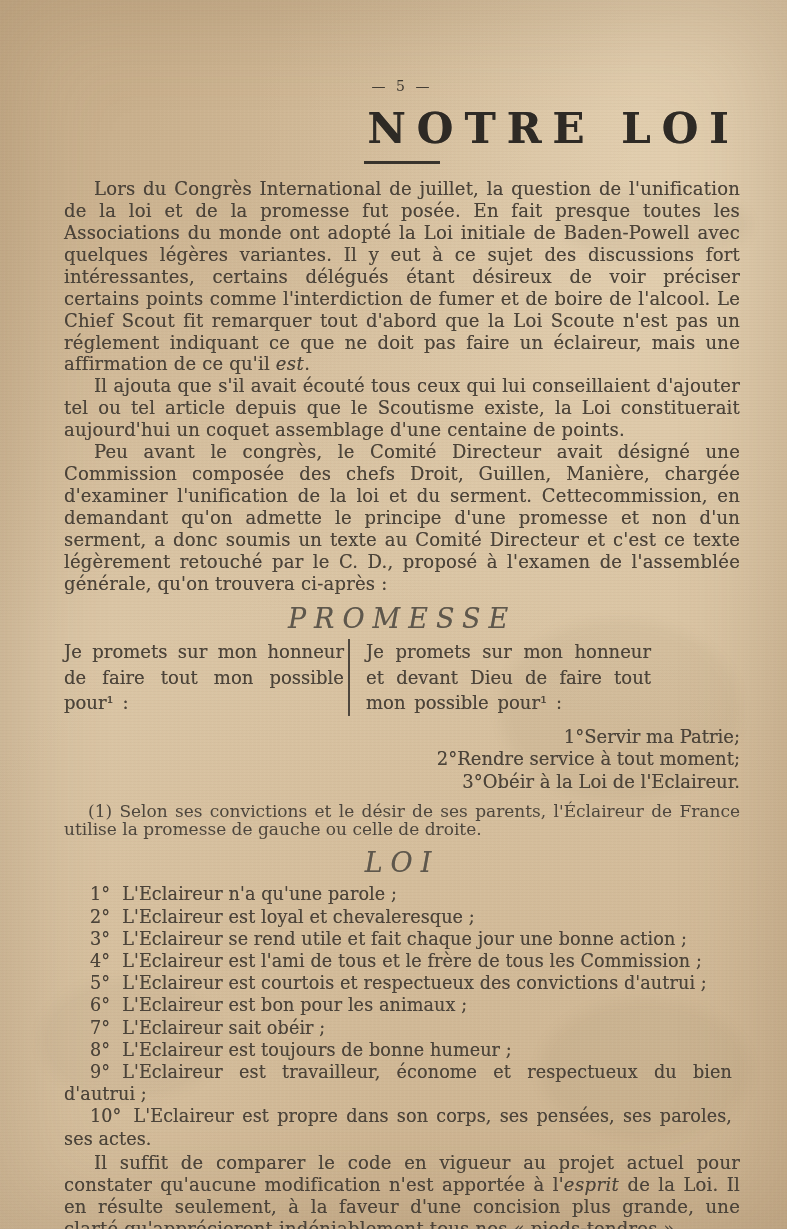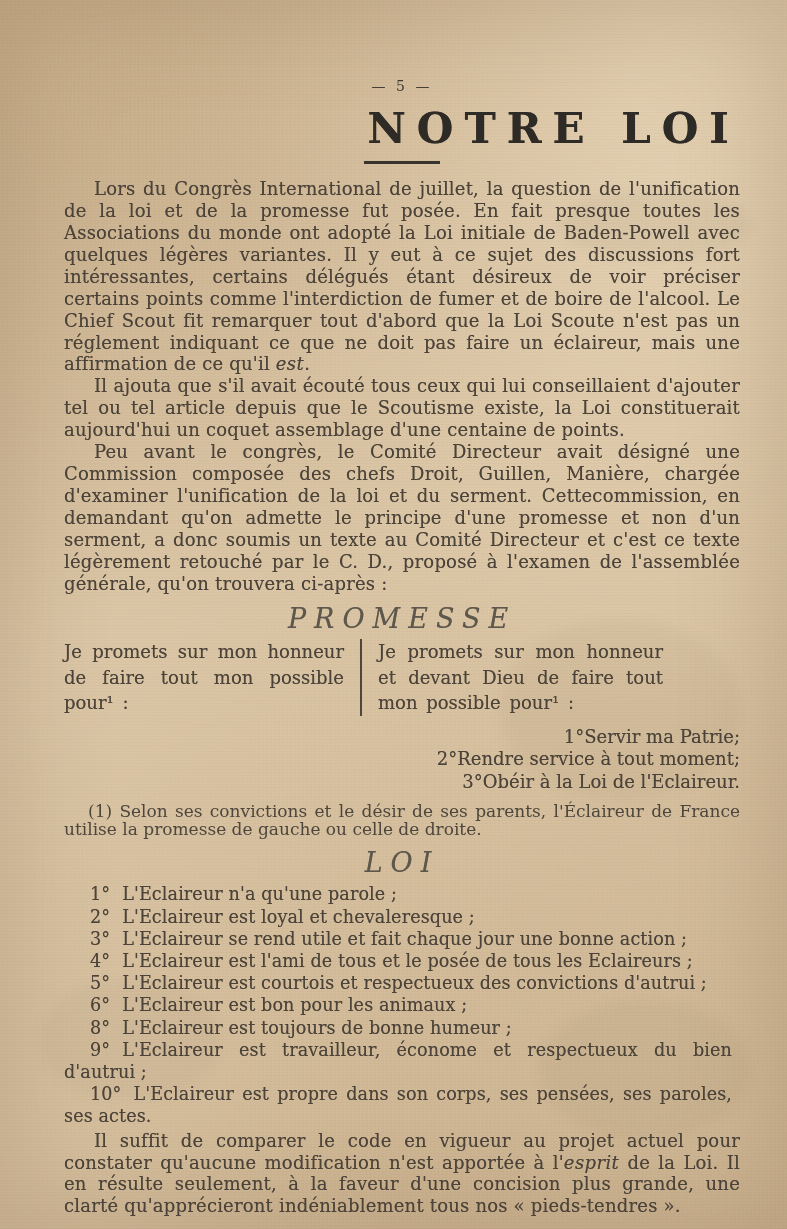--- a/index.html
+++ b/index.html
@@ -49,21 +49,21 @@
   }
   .body-par i { letter-spacing:0.4px; }
 
   .script-heading {
     text-align:center; font-style:italic; font-weight:normal;
     font-size:27px; letter-spacing:8px; color:#5e574c;
     margin:9px 0 5px 0; text-shadow:0 0 0.5px rgba(94,87,76,0.5);
   }
 
   .promesse-cols { display:flex; margin:3px 0 4px 0; }
-  .pcol-left  { width:280px; padding-right:16px; border-right:2px solid #4d463d;
+  .pcol-left  { width:280px; padding-right:4px; border-right:2px solid #4d463d;
                 font-size:18px; line-height:25.5px; text-align:justify; word-spacing:3px;
                 text-shadow:0 0 0.4px rgba(75,66,56,0.55); }
   .pcol-right { width:285px; padding-left:16px;
                 font-size:18px; line-height:25.5px; text-align:justify; word-spacing:3px;
                 text-shadow:0 0 0.4px rgba(75,66,56,0.55); }
 
   .promise-list { margin:10px 0 0 186px;text-align:right; }
   .promise-item { margin:0; font-size:18px; line-height:22.5px; text-shadow:0 0 0.4px rgba(75,66,56,0.55); }
   .promise-item .num { display:inline-block; width:38px; }
 
@@ -119,23 +119,24 @@
     </div>
 
     <p class="footnote">(1) Selon ses convictions et le désir de ses parents, l'Éclaireur de France utilise la promesse de gauche ou celle de droite.</p>
 
     <h2 class="script-heading">LOI</h2>
 
     <div class="law-list">
       <p class="law-item"><span class="num">1°</span><span>L'Eclaireur n'a qu'une parole ;</span></p>
       <p class="law-item"><span class="num">2°</span><span>L'Eclaireur est loyal et chevaleresque ;</span></p>
       <p class="law-item"><span class="num">3°</span><span>L'Eclaireur se rend utile et fait chaque jour une bonne action ;</span></p>
-      <p class="law-item"><span class="num">4°</span><span>L'Eclaireur est l'ami de tous et le posée de tous les Eclaireurs ;</span></p>
+      <p class="law-item"><span class="num">4°</span><span>L'Eclaireur est l'ami de tous et le frère de tous les Commission ;</span></p>
       <p class="law-item"><span class="num">5°</span><span>L'Eclaireur est courtois et respectueux des convictions d'autrui ;</span></p>
       <p class="law-item"><span class="num">6°</span><span>L'Eclaireur est bon pour les animaux ;</span></p>
+      <p class="law-item"><span class="num">7°</span><span>L'Eclaireur sait obéir ;</span></p>
       <p class="law-item"><span class="num">8°</span><span>L'Eclaireur est toujours de bonne humeur ;</span></p>
       <p class="law-item"><span class="num">9°</span><span>L'Eclaireur est travailleur, économe et respectueux du bien d'autrui ;</span></p>
       <p class="law-item"><span class="num">10°</span><span>L'Eclaireur est propre dans son corps, ses pensées, ses paroles, ses actes.</span></p>
     </div>
 
     <p class="body-par closing"><span>Il suffit de comparer le code en vigueur au projet actuel pour constater qu'aucune modification n'est apportée à l'</span><i>esprit</i><span> de la Loi. Il en résulte seulement, à la faveur d'une concision plus grande, une clarté qu'apprécieront indéniablement tous nos « pieds-tendres ».</span></p>
 
   </div>
 </div>
 

